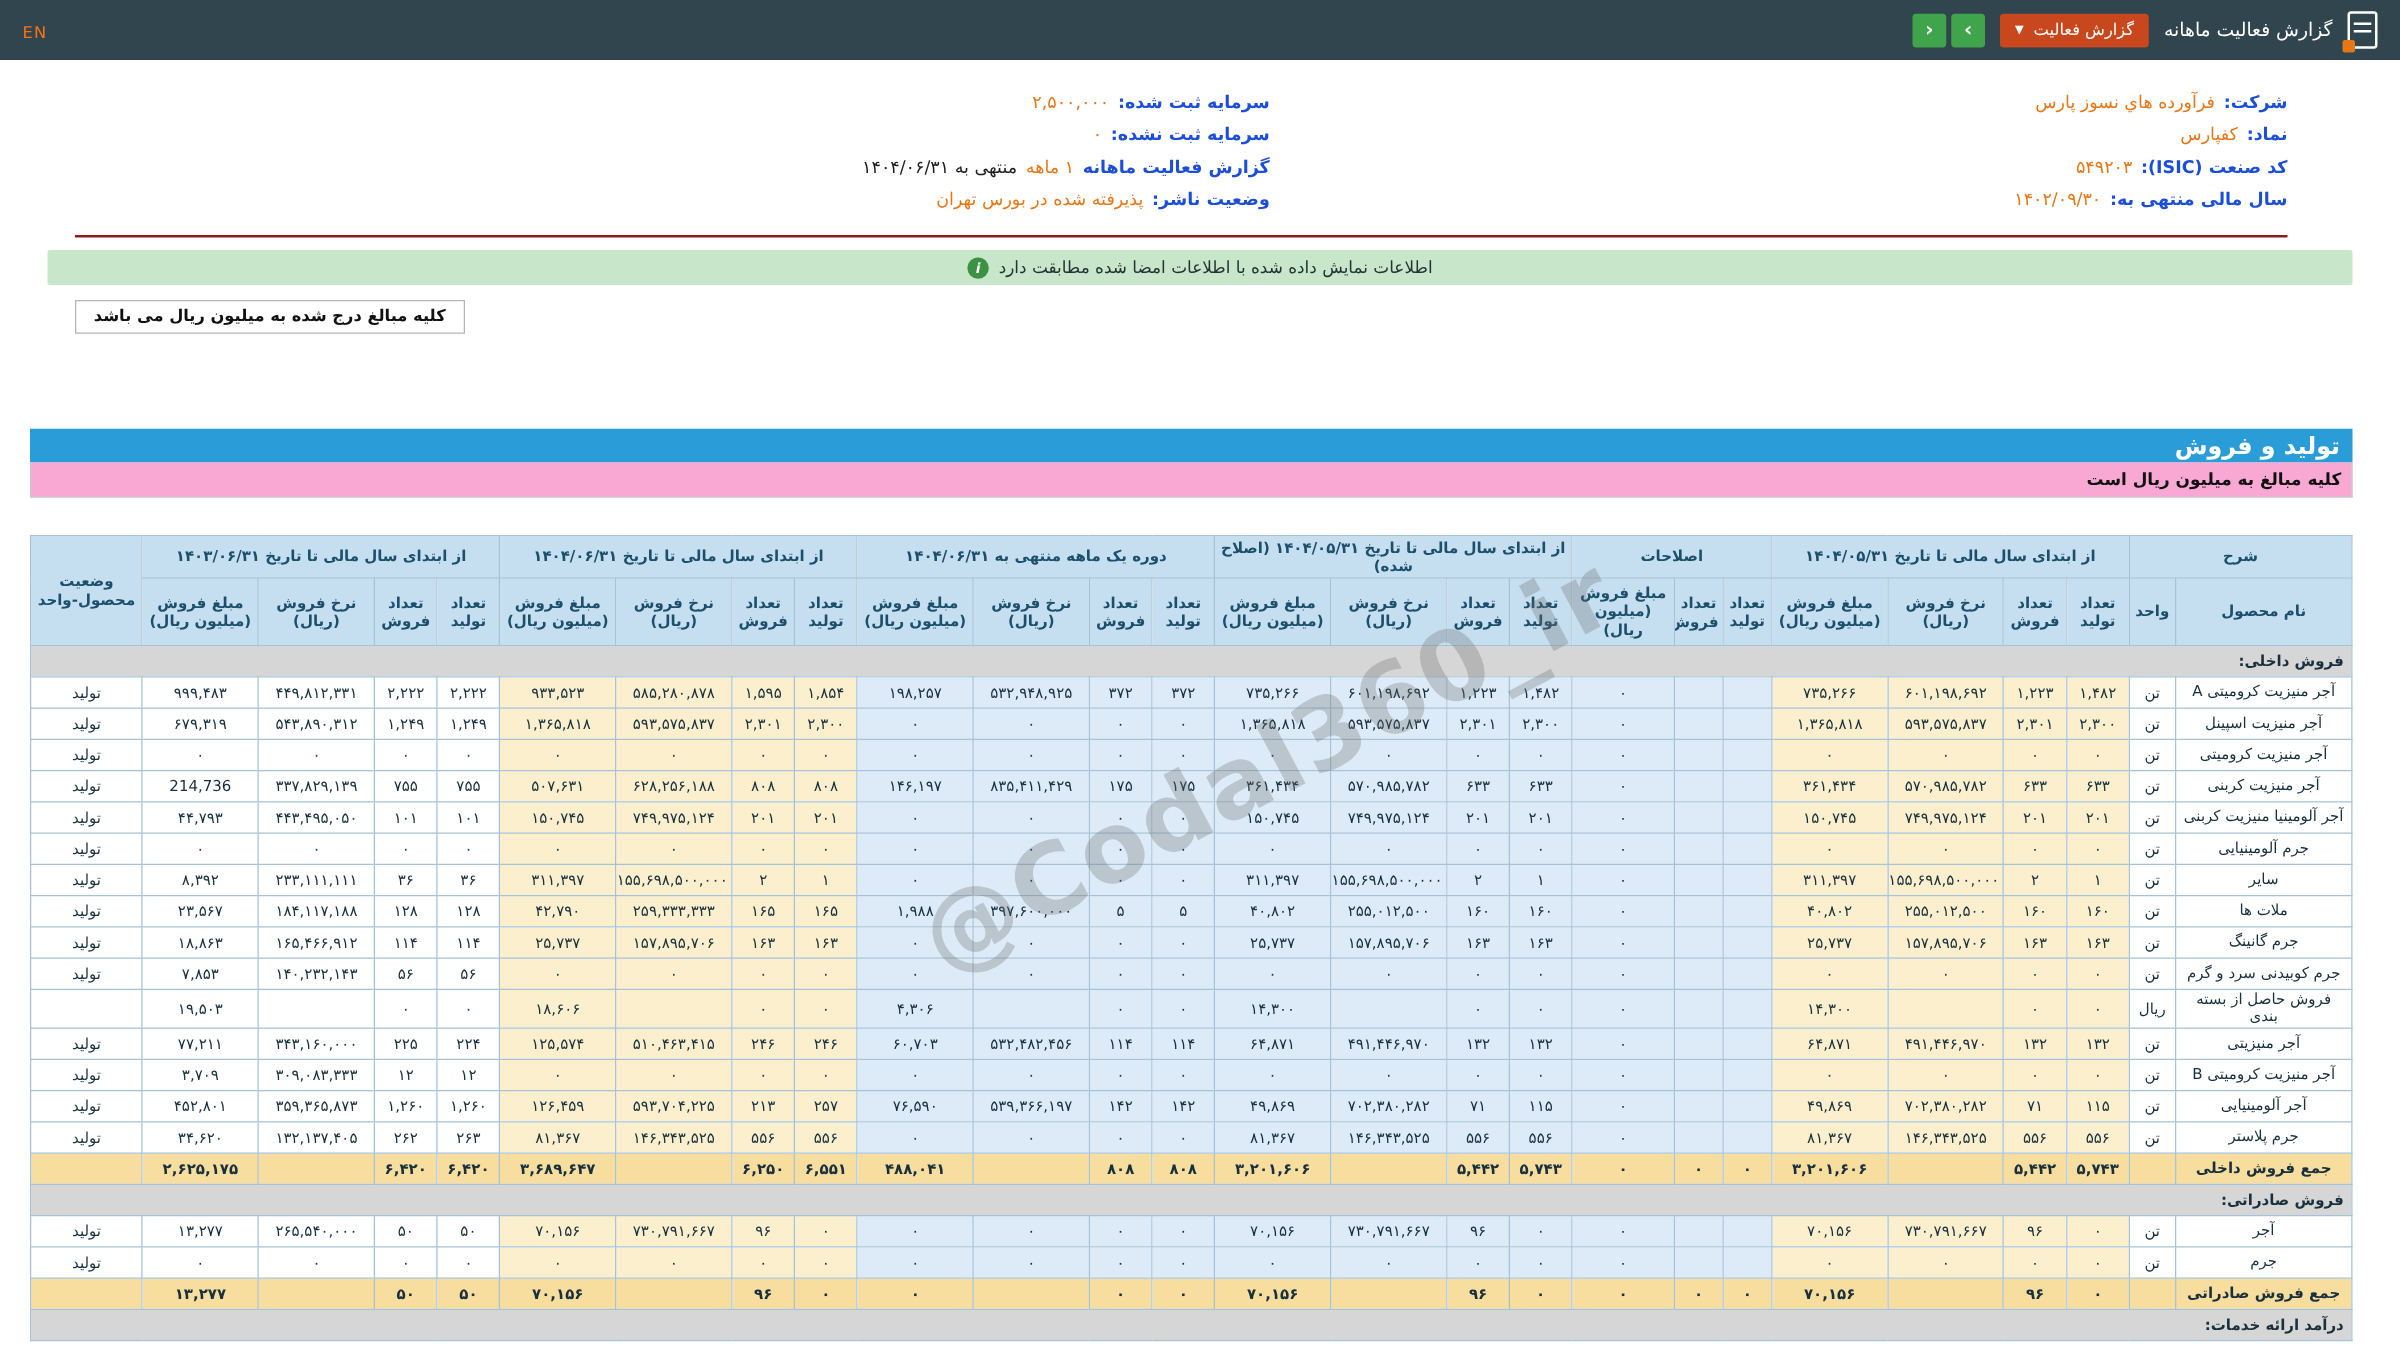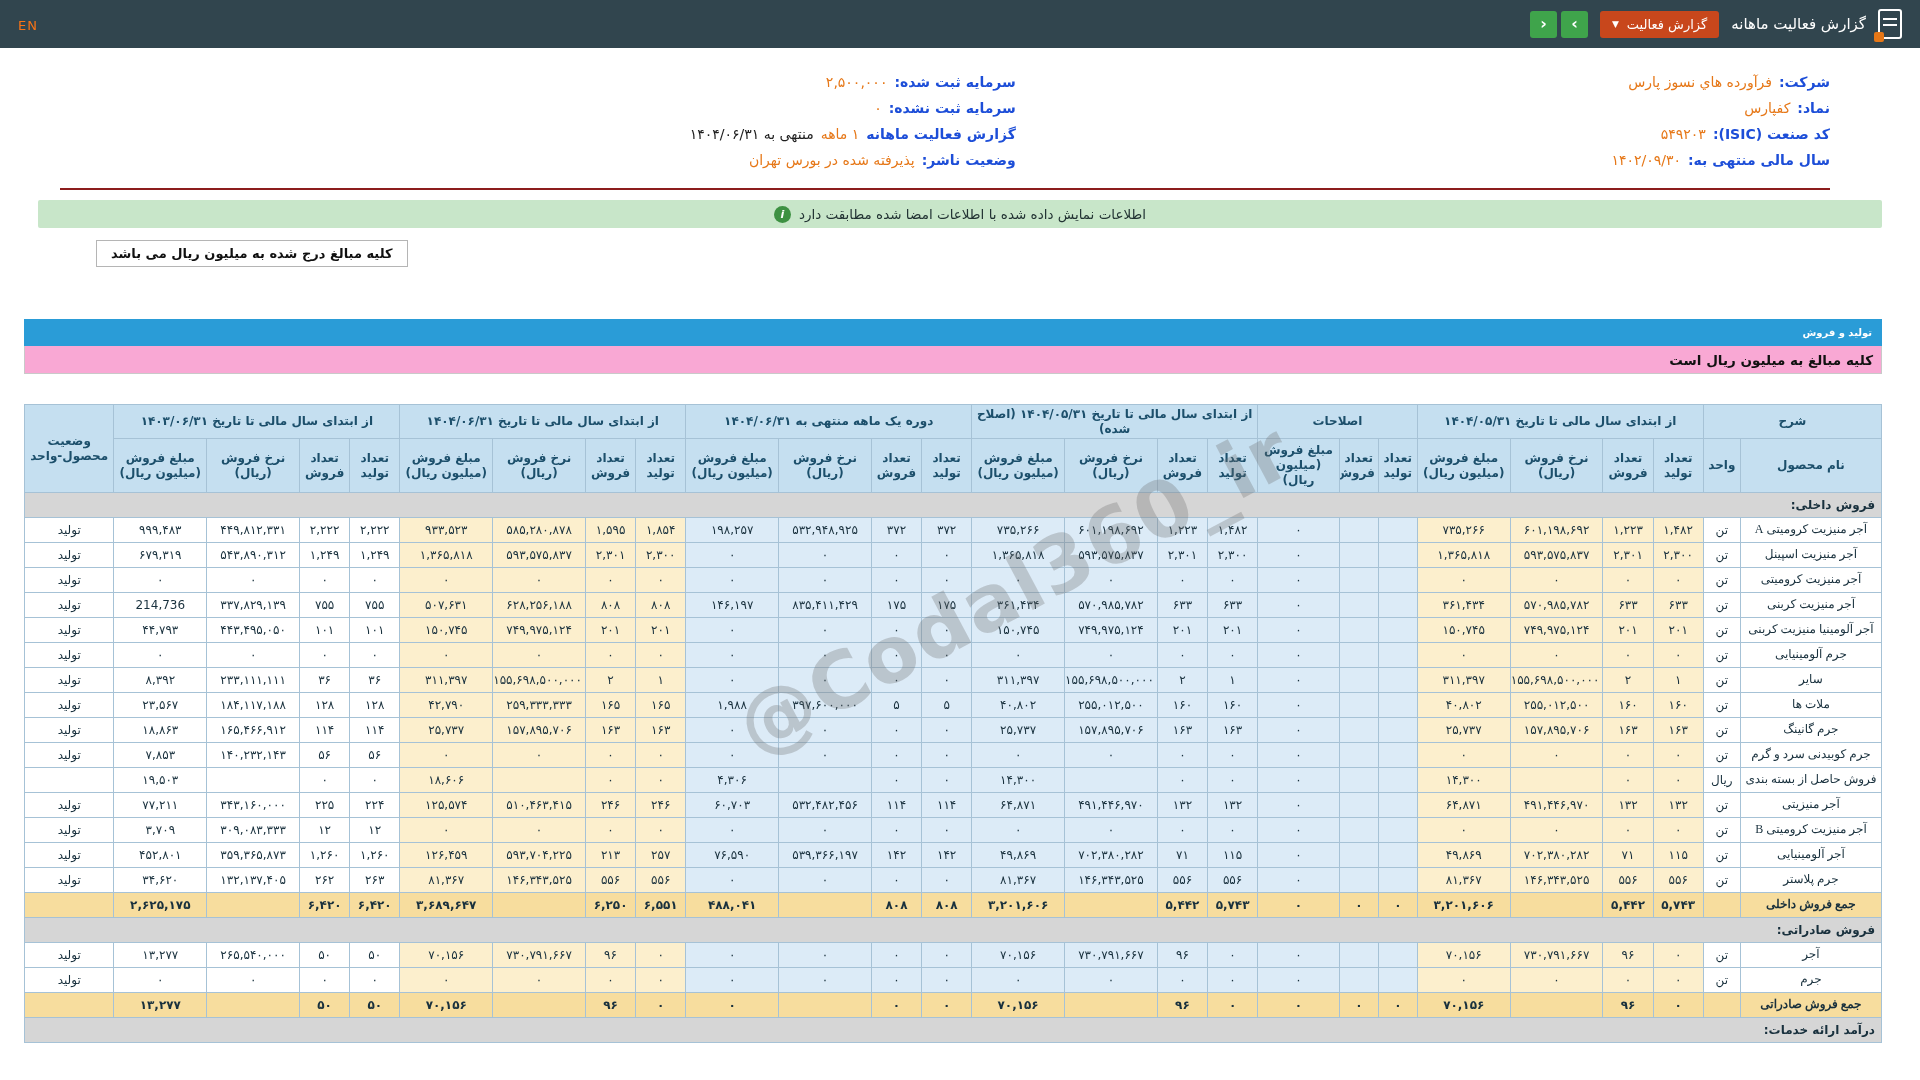--- a/index.html
+++ b/index.html
@@ -75,30 +75,30 @@
     width: 17px; height: 17px; border-radius: 50%;
     background: #3d9142; color: #fff; font-size: 11px; font-weight: bold;
     display: inline-flex; align-items: center; justify-content: center;
     font-style: italic;
   }
 
   
   .amounts-note-row { margin: 12px 60px 0 60px; }
   .amounts-note {
     width: fit-content;
-    margin-right: auto; margin-left: 36px;
+    margin-right: auto; 
     border: 1px solid #b5b5b5; background: #fff;
     padding: 5px 14px; font-size: 13px; font-weight: 700; color: #111;
   }
 
   
   .section-bar {
-    margin: 52px 38px 0 24px;
+    margin: 76px 38px 0 24px;
     height: 27px; background: var(--bar-blue, #2a9cd7);
-    color: #fff; font-weight: 700; font-size: 10px;
+    color: #fff; font-weight: 700; font-size: 19px;
     display: flex; align-items: center; padding: 12px 10px;
   }
   .table-note {
     margin: 0 38px 0 24px;
     height: 28px; border: 1px solid #c9c9c9; border-top: none;
     display: flex; align-items: center; padding: 0 8px;
     font-size: 13.5px; font-weight: 700; color: #111; background: #f9a8d4;
   }
 
   
@@ -119,21 +119,21 @@
     background: var(--header-blue, #c5dff0);
     color: var(--header-text, #1c4f6b);
     font-weight: 700;
     font-size: 12px;
     white-space: normal;
     line-height: 1.25;
   }
   table.report thead tr.grp th { height: 34px; }
   table.report thead tr.sub th { height: 54px; }
   table.report tbody td { font-size: 12px; height: 25px; white-space: nowrap; }
-  td.c-name { text-align: right; background: #fff; white-space: normal !important; line-height: 1.15; font-size: 12px; padding-right: 5px; font-family: Liberation Serif, serif; }
+  td.c-name { text-align: right; background: #fff; white-space: normal !important; line-height: 1.15; font-size: 12px; padding-right: 5px; }
   td.c-unit { background: #fff; margin-left: 20px; }
   td.c-status { background: #fff; margin-left: 28px; }
   td.s-cream { background: var(--cell-cream, #fcefcd); }
   td.s-blue  { background: var(--cell-blue, #dcebf7); }
   td.s-plain { background: #fff; }
   tr.section td {
     background: var(--section-gray, #d6d6d6);
     text-align: right; font-weight: 700; font-size: 12.5px; height: 24px; padding-right: 6px;
   }
   tr.total td { background: var(--total-yellow, #f7dd9e); font-weight: 700; }

